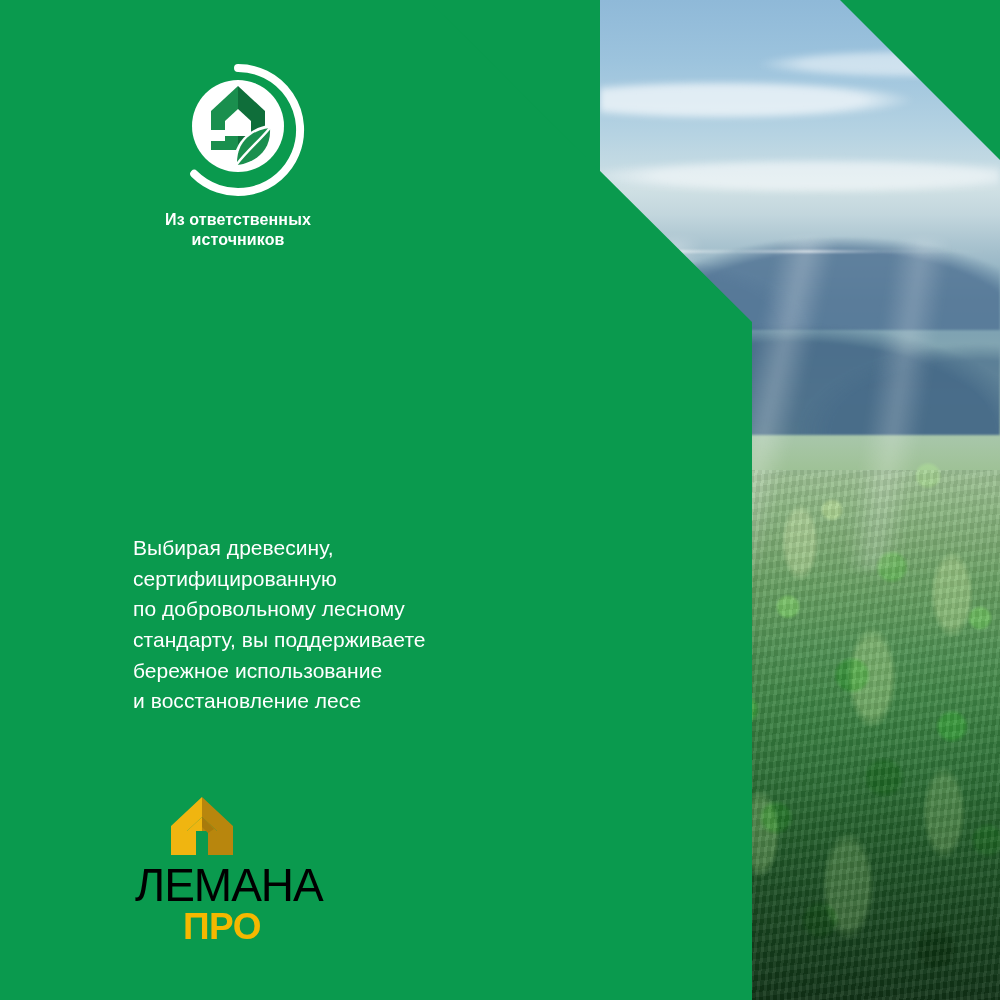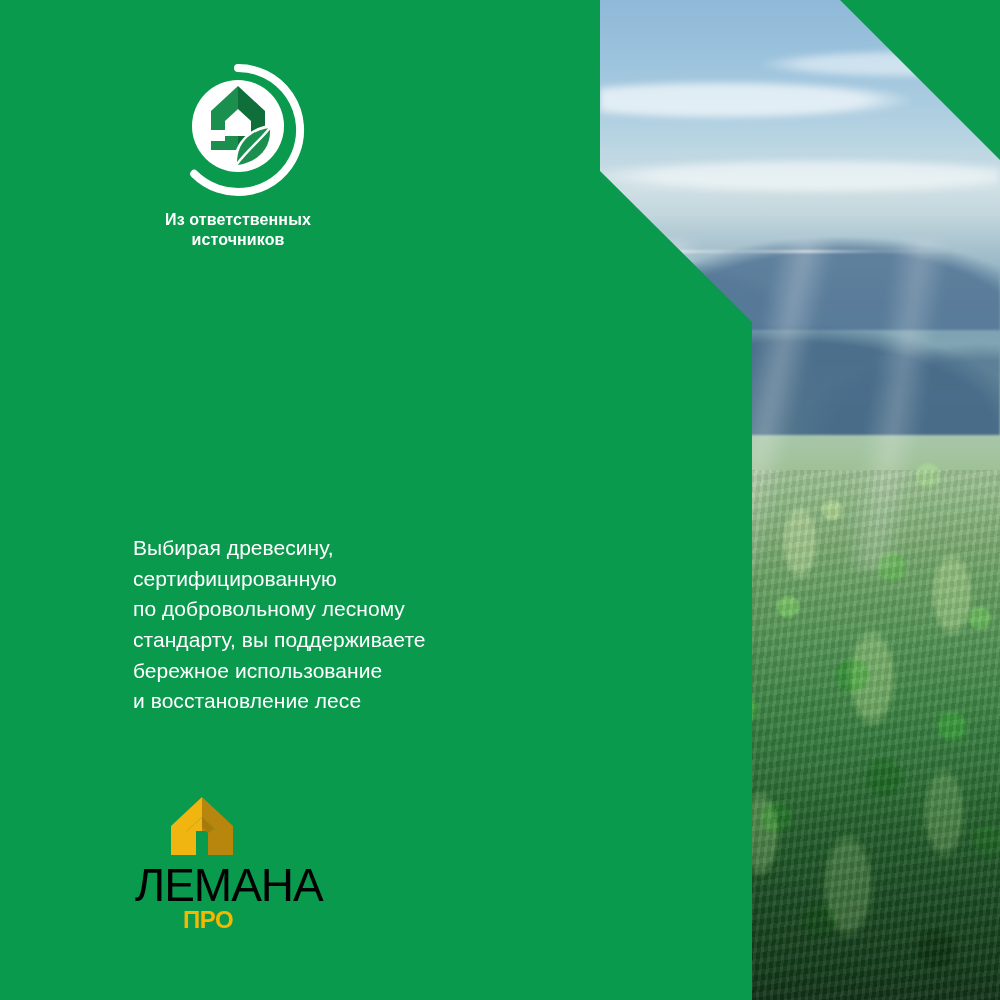--- a/index.html
+++ b/index.html
@@ -237,21 +237,21 @@
   }
   .brand-mark{ display:block; margin:0 0 6px 30px; }
   .brand-word{
     font-size:46px;
     font-weight:normal;
     letter-spacing:-1px;
     line-height:.96;
     color:#000000;
   }
   .brand-sub{
-    font-size:24px;
+    font-size:37px;
     font-weight:bold;
     letter-spacing:-.5px;
     line-height:1;
     color:#f5b800;
     margin-left:48px;
     margin-top:1px;
   }
 </style>
 </head>
 <body>

